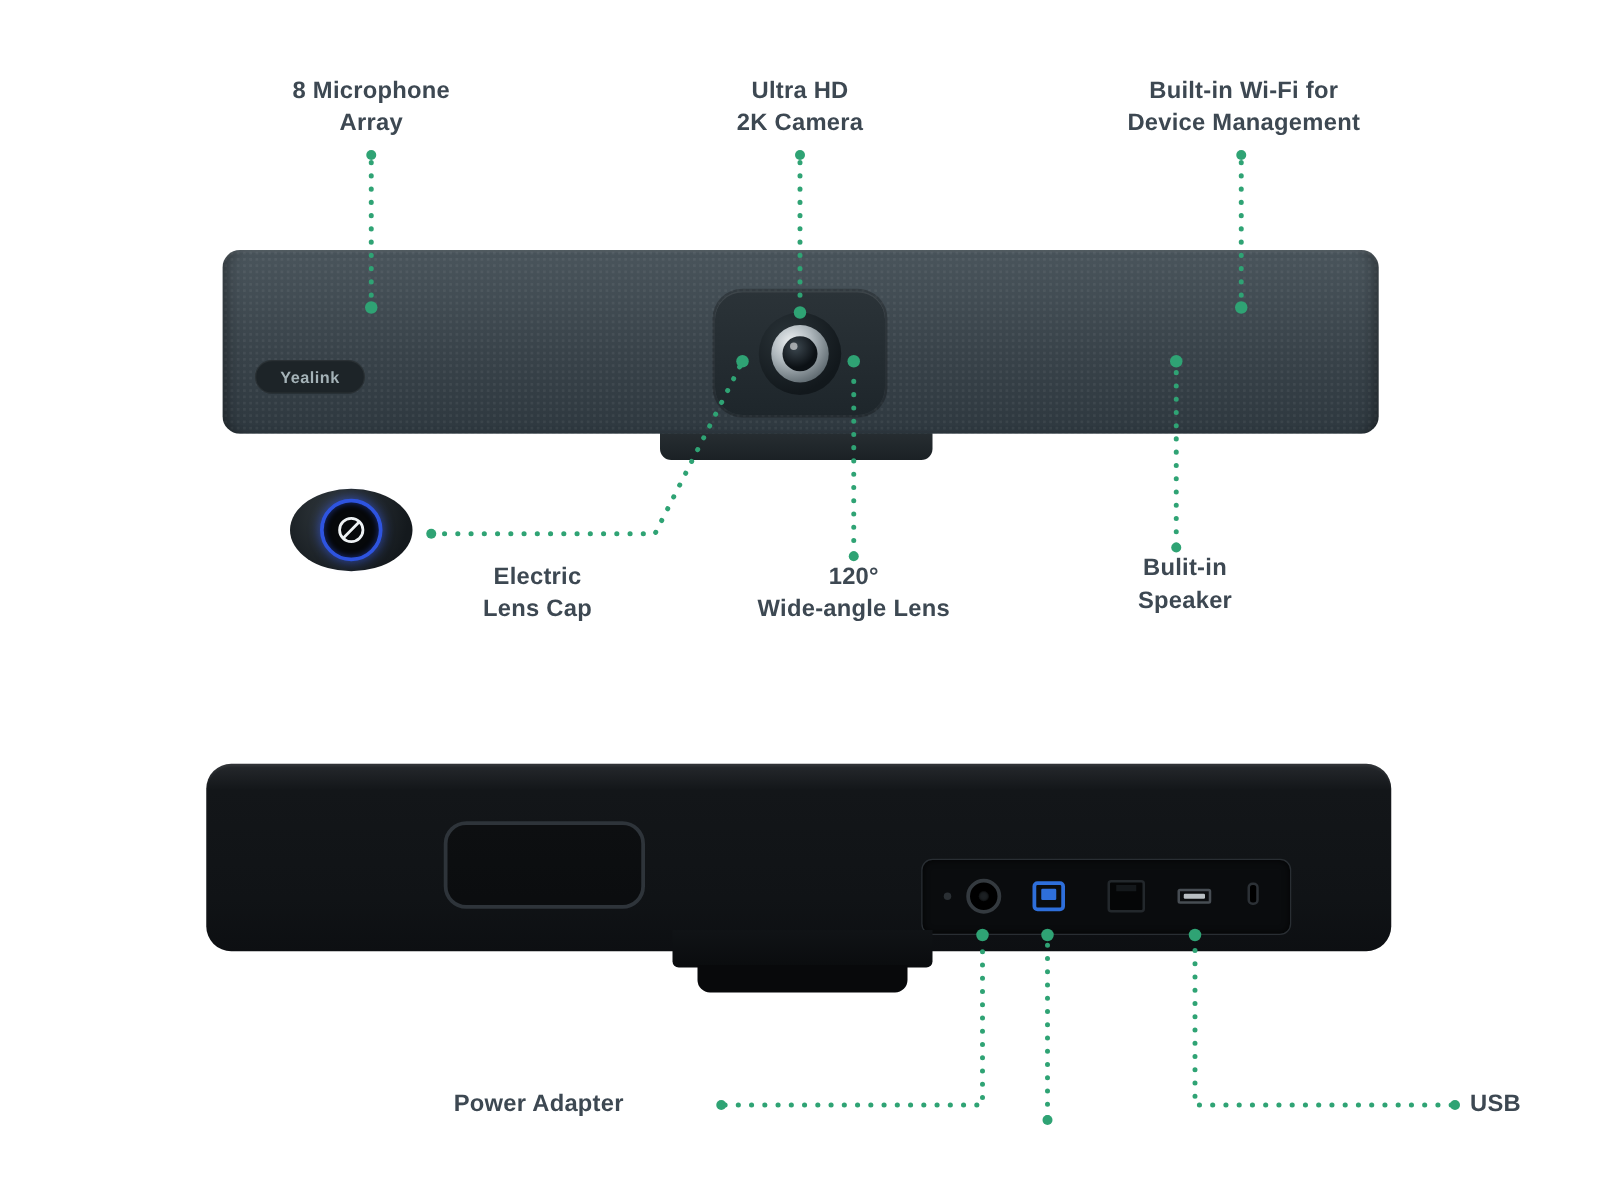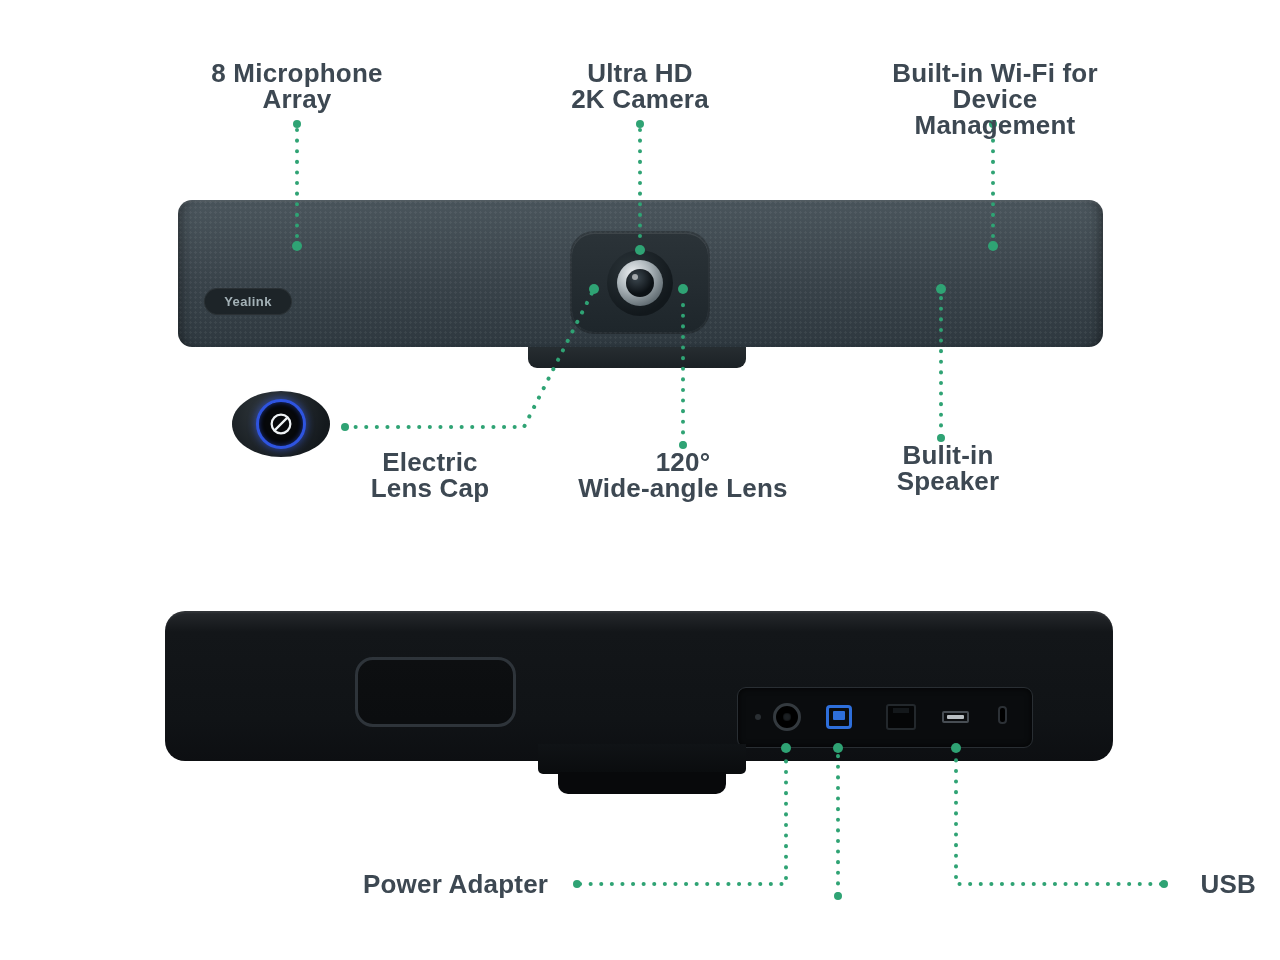--- a/index.html
+++ b/index.html
@@ -7,26 +7,26 @@
     width:1280px;height:960px;position:relative;overflow:hidden;
     background:#ffffff;
     font-family:"Liberation Sans", sans-serif;
   }
   .stage{position:absolute;inset:0;}
 
   
   .label{
     position:absolute;
     color:var(--label-text,#3d4852);
-    font-size:26px;line-height:26px;font-weight:700;letter-spacing:.2px;
+    font-size:19px;line-height:26px;font-weight:700;letter-spacing:.2px;
     text-align:center;white-space:pre-line;
     z-index:5;
   }
   .label.right{text-align:left;}
-  .label.left{text-align:right;}
+  .label.left{text-align:left;}
 
   
   svg.leaders{position:absolute;left:0;top:0;z-index:4;pointer-events:none;}
   .leader{fill:none;stroke:var(--leader,#2fa374);stroke-width:4;stroke-linecap:round;stroke-dasharray:0.1 10.5;}
   .dot{fill:var(--leader,#2fa374);}
 
   
   .mount-front{
     position:absolute;left:528px;top:340px;width:218px;height:28px;
     background:linear-gradient(180deg,#2a3135,#1b2125);

